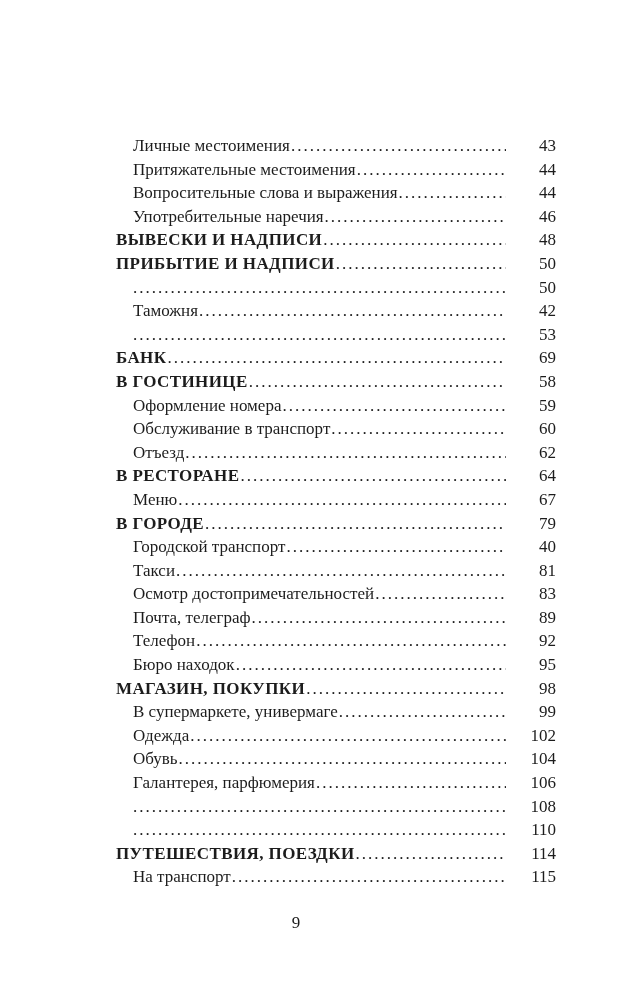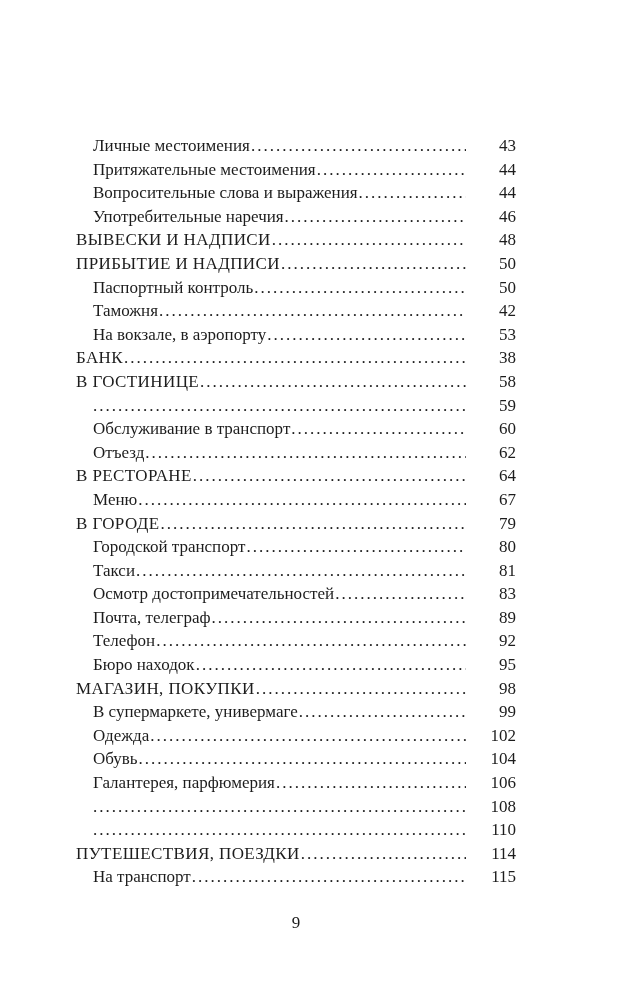--- a/index.html
+++ b/index.html
@@ -16,30 +16,32 @@
   }
   .page {
     position: relative;
     width: 640px;
     height: 1000px;
     box-sizing: border-box;
     padding: 134px 124px 0 76px;
   }
   .toc {
     width: 440px;
+    margin-left: 40px;
   }
   .toc-row {
     display: flex;
     align-items: baseline;
     height: 23.6px;
     line-height: 23.6px;
     font-size: 17px;
   }
   .toc-row.top .toc-label {
     letter-spacing: 0.4px;
+    font-weight: bold;
   }
   .toc-row.indent {
     padding-left: 17px;
   }
   .toc-label {
     white-space: nowrap;
     flex: 0 0 auto;
     padding-right: 1px;
   }
   .toc-dots {
@@ -92,45 +94,44 @@
         <span class="toc-label">ВЫВЕСКИ И НАДПИСИ</span>
         <span class="toc-dots">........................................................................................................................</span>
         <span class="toc-page">48</span>
       </div>
       <div class="toc-row top">
         <span class="toc-label">ПРИБЫТИЕ И НАДПИСИ</span>
         <span class="toc-dots">........................................................................................................................</span>
         <span class="toc-page">50</span>
       </div>
       <div class="toc-row indent">
-        <span class="toc-label">Паспортный контроль</span>
         <span class="toc-dots">........................................................................................................................</span>
         <span class="toc-page">50</span>
       </div>
       <div class="toc-row indent">
         <span class="toc-label">Таможня</span>
         <span class="toc-dots">........................................................................................................................</span>
         <span class="toc-page">42</span>
       </div>
       <div class="toc-row indent">
-        <span class="toc-label">На вокзале, в аэропорту</span>
         <span class="toc-dots">........................................................................................................................</span>
         <span class="toc-page">53</span>
       </div>
       <div class="toc-row top">
         <span class="toc-label">БАНК</span>
         <span class="toc-dots">........................................................................................................................</span>
-        <span class="toc-page">38</span>
+        <span class="toc-page">69</span>
       </div>
       <div class="toc-row top">
         <span class="toc-label">В ГОСТИНИЦЕ</span>
         <span class="toc-dots">........................................................................................................................</span>
         <span class="toc-page">58</span>
       </div>
       <div class="toc-row indent">
+        <span class="toc-label">Оформление номера</span>
         <span class="toc-dots">........................................................................................................................</span>
         <span class="toc-page">59</span>
       </div>
       <div class="toc-row indent">
         <span class="toc-label">Обслуживание в транспорт</span>
         <span class="toc-dots">........................................................................................................................</span>
         <span class="toc-page">60</span>
       </div>
       <div class="toc-row indent">
         <span class="toc-label">Отъезд</span>
@@ -148,21 +149,21 @@
         <span class="toc-page">67</span>
       </div>
       <div class="toc-row top">
         <span class="toc-label">В ГОРОДЕ</span>
         <span class="toc-dots">........................................................................................................................</span>
         <span class="toc-page">79</span>
       </div>
       <div class="toc-row indent">
         <span class="toc-label">Городской транспорт</span>
         <span class="toc-dots">........................................................................................................................</span>
-        <span class="toc-page">80</span>
+        <span class="toc-page">40</span>
       </div>
       <div class="toc-row indent">
         <span class="toc-label">Такси</span>
         <span class="toc-dots">........................................................................................................................</span>
         <span class="toc-page">81</span>
       </div>
       <div class="toc-row indent">
         <span class="toc-label">Осмотр достопримечательностей</span>
         <span class="toc-dots">........................................................................................................................</span>
         <span class="toc-page">83</span>

